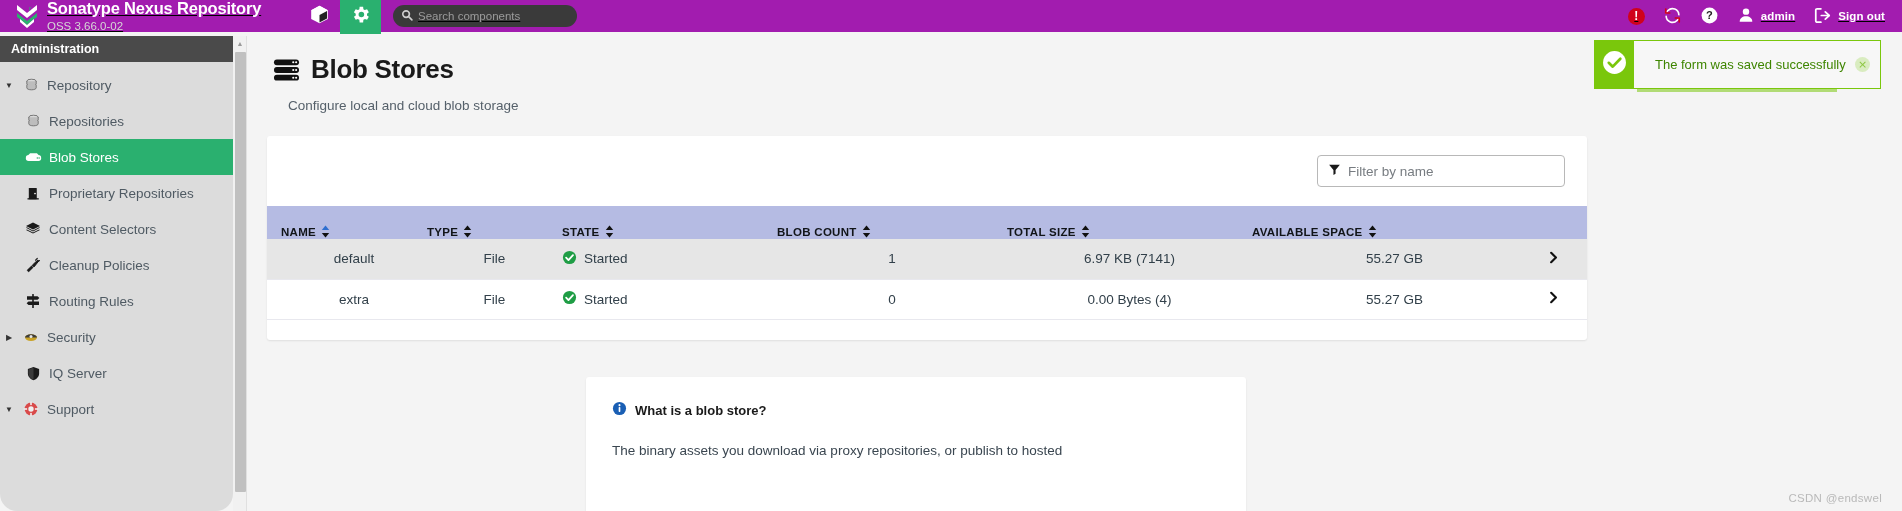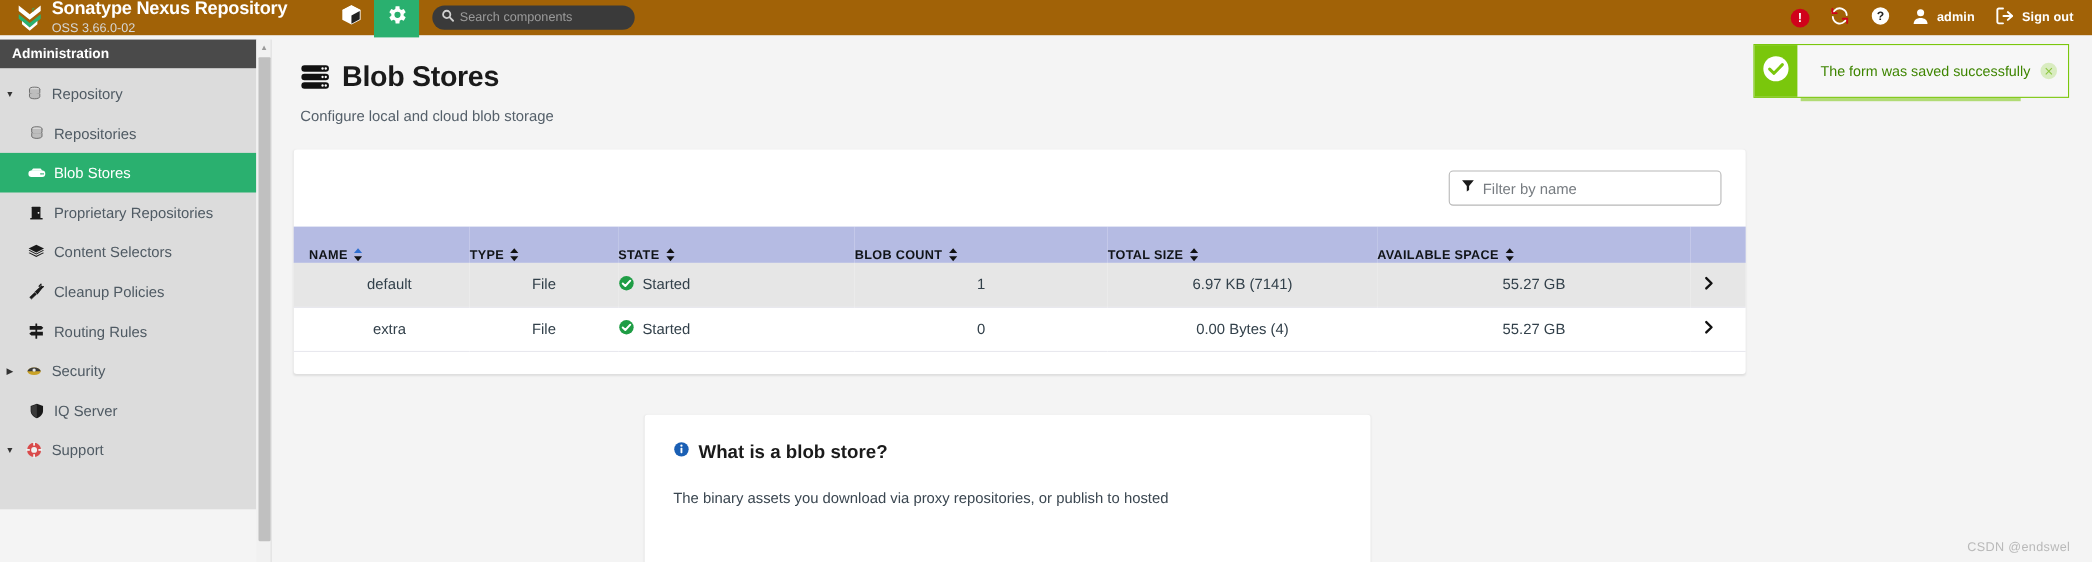--- a/index.html
+++ b/index.html
@@ -8,22 +8,22 @@
     overflow: hidden;
     background: #f4f4f4;
     font-family: "Liberation Sans", sans-serif;
     -webkit-font-smoothing: antialiased;
   }
 
   
   .topbar {
     position: absolute; top: 0; left: 0;
     width: 1902px; height: 32px;
-    background: #a16207;
-    display: flex; align-items: center;
+    background: #a21caf;
+    display: flex; align-items: center; text-decoration: underline;
   }
   .brand {
     width: 299px; height: 36px;
     display: flex; align-items: center;
     padding-left: 14px;
     flex: 0 0 auto;
   }
   .brand-logo { width: 26px; height: 28px; flex: 0 0 auto; margin-right: 7px; }
   .brand-text { display: flex; flex-direction: column; justify-content: center; line-height: 1; }
   .brand-title {
@@ -76,22 +76,23 @@
   .err-badge {
     width: 17px; height: 17px; border-radius: 50%;
     background: #d0021b;
     display: flex; align-items: center; justify-content: center;
     color: #fff; font-size: 12px; font-weight: bold; line-height: 1;
   }
 
   
   .sidebar {
     position: absolute; top: 36px; left: 0;
-    width: 233px; height: 427px;
+    width: 233px; height: 475px;
     background: #dcdcdc;
+    border-radius: 17px;
   }
   .sidebar-head {
     height: 26px; background: #4a4a4a;
     display: flex; align-items: center;
     padding-left: 11px;
     color: #ffffff; font-size: 12.5px; font-weight: bold;
   }
   .nav-list { padding-top: 5px; }
   .nav-row {
     display: flex; align-items: center;
@@ -138,21 +139,21 @@
   .page-head {
     display: flex; align-items: center;
     padding: 18px 0 0 25px;
   }
   .page-head-ico { margin-right: 11px; display: flex; align-items: center; }
   .page-title {
     font-size: 26px; font-weight: bold; color: #1a1a1a;
     letter-spacing: -0.3px;
   }
   .page-sub {
-    padding-left: 25px; margin-top: 13px;
+    padding-left: 40px; margin-top: 13px;
     font-size: 13.5px; color: #55606a;
   }
 
   
   .toast {
     position: absolute; top: 4px; right: 21px;
     width: 287px; height: 49px;
     display: flex;
     border: 1px solid #7ac70c;
     background: #f7f7f7;
@@ -238,21 +239,21 @@
     position: absolute; top: 341px; left: 338px;
     width: 660px; height: 140px;
     background: #ffffff;
     border-radius: 3px;
     box-shadow: 0 1px 2px rgba(0,0,0,.09);
     padding: 24px 26px 0 26px;
     overflow: hidden;
   }
   .info-title {
     display: flex; align-items: center; gap: 8px;
-    font-size: 17px; font-weight: bold; color: #1a1a1a;
+    font-size: 13px; font-weight: bold; color: #1a1a1a;
   }
   .info-body {
     margin-top: 21px;
     font-size: 13.5px; color: #3a4650;
     line-height: 21px;
     white-space: nowrap;
     overflow: hidden;
   }
 
   .watermark {

